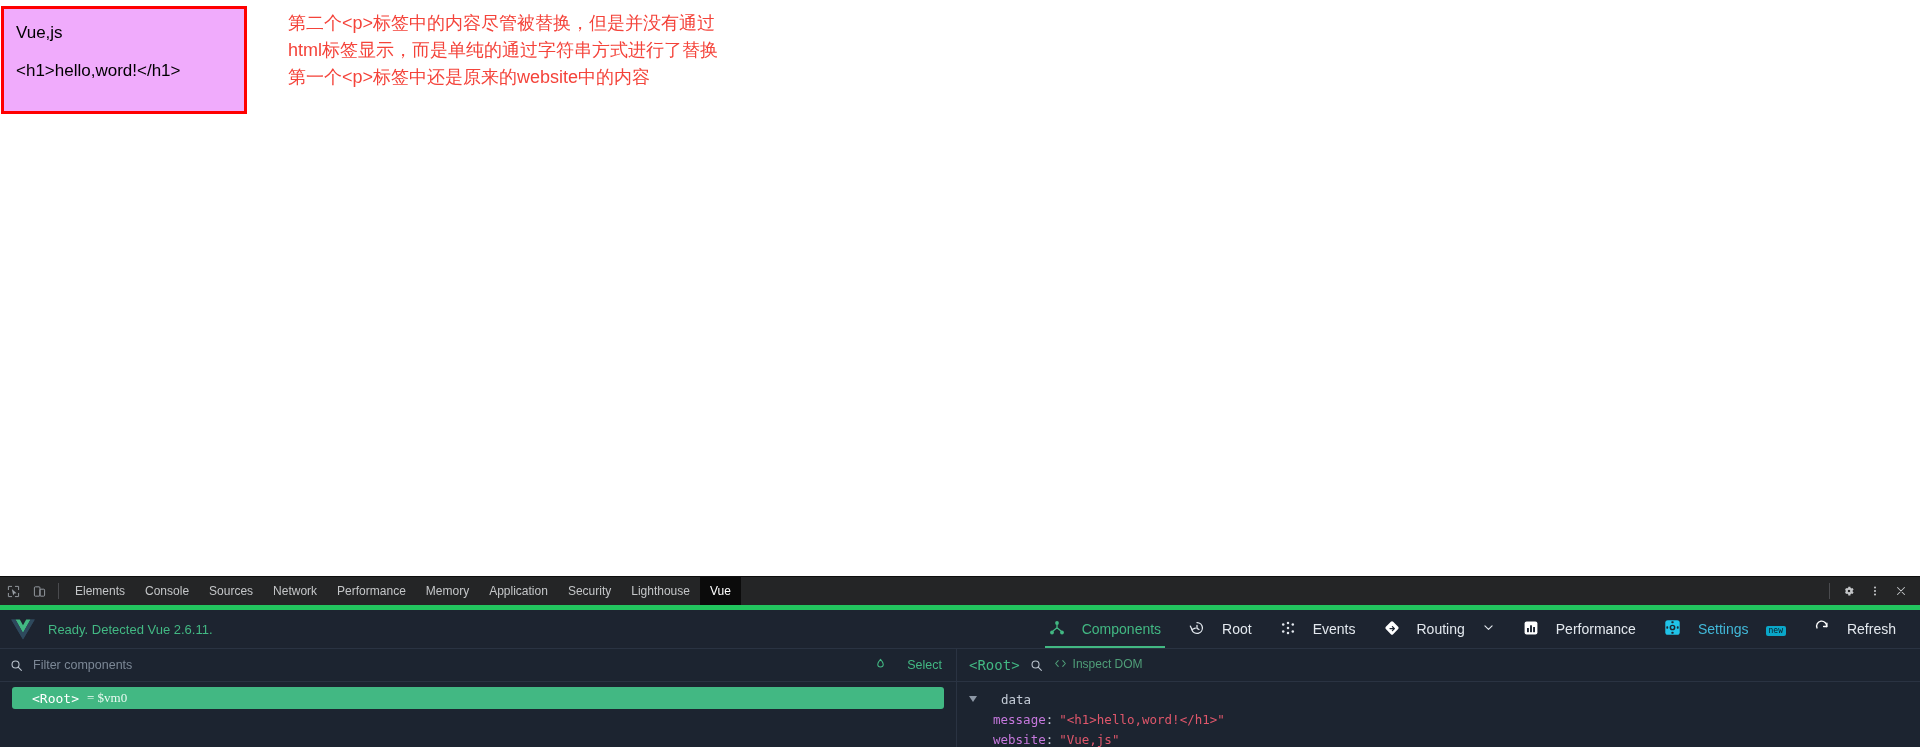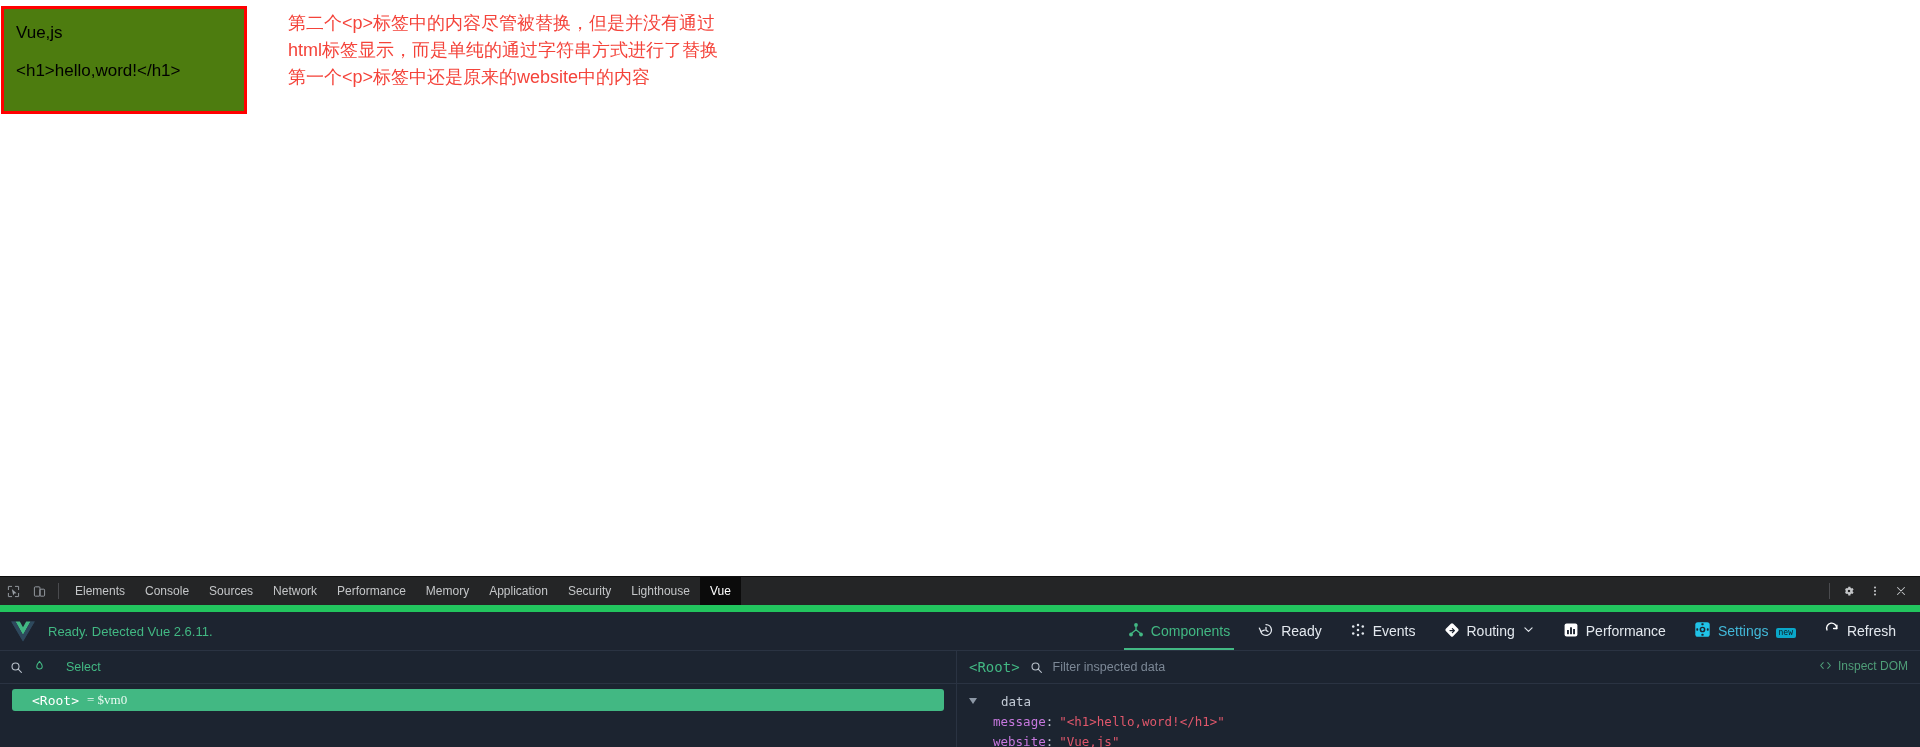--- a/index.html
+++ b/index.html
@@ -13,21 +13,21 @@
   
   #page-area{
     position:absolute;left:0;top:0;width:1920px;height:576px;
     background:#ffffff;
   }
 
   .code-box{
     position:absolute;left:1px;top:6px;width:246px;height:108px;
     border:3px solid #ff0000;
     box-sizing:border-box;
-    background:#4d7c0f;
+    background:#f0abfc;
   }
   .code-box .line{
     position:absolute;left:12px;
     color:#000000;font-size:17px;line-height:20px;
     white-space:nowrap;
   }
   .code-box .line1{top:14px;}
   .code-box .line2{top:52px;}
 
   .annotations{
@@ -47,21 +47,21 @@
     position:absolute;left:0;top:576px;width:1920px;height:171px;
     background:#242526;
     border-top:1px solid #0d0d0d;
   }
 
   
   .dt-tabbar{
     position:relative;height:28px;width:100%;
     background:#242526;
     display:flex;align-items:stretch;
-    border-bottom:7px solid #22c55e;
+    border-bottom:5px solid #22c55e;
   }
   .dt-icon-btn{
     display:flex;align-items:center;justify-content:center;
     width:26px;height:28px;
     color:#9aa0a6;
   }
   .dt-sep{
     width:1px;height:16px;background:#4a4b4e;align-self:center;margin:0 6px;
   }
   .dt-tab{
@@ -88,21 +88,21 @@
     margin-left:10px;margin-right:12px;display:flex;align-items:center;
   }
   .vue-ready{
     color:#42b883;font-size:13px;
   }
   .vue-nav{
     margin-left:auto;display:flex;align-items:stretch;height:38px;
     padding-right:10px;
   }
   .vue-nav-item{
-    display:flex;align-items:center;gap:7px;
+    display:flex;align-items:center;gap:17px;
     padding:0 14px;height:38px;
     color:#e3e8ee;font-size:14px;white-space:nowrap;
     position:relative;
     justify-content:space-between;
   }
   .vue-nav-item.active{color:#42b883;}
   .vue-nav-item.active:after{
     content:"";position:absolute;left:10px;right:10px;bottom:0;height:2px;
     background:#42b883;
   }
@@ -275,21 +275,21 @@
       </div>
 
       <div class="vue-nav-item">
         <span>
           <svg width="16" height="16" viewBox="0 0 16 16">
             <path d="M8 2.6a5.4 5.4 0 11-5.1 7.1" stroke="#e3e8ee" stroke-width="1.3" fill="none" stroke-linecap="round"></path>
             <path d="M1.4 6.2l1.6 3.3 3.3-1.4" stroke="#e3e8ee" stroke-width="1.3" fill="none" stroke-linecap="round" stroke-linejoin="round"></path>
             <path d="M8 5.3v3l2 1.2" stroke="#e3e8ee" stroke-width="1.3" fill="none" stroke-linecap="round"></path>
           </svg>
         </span>
-        <span>Ready</span>
+        <span>Root</span>
       </div>
 
       <div class="vue-nav-item">
         <span>
           <svg width="16" height="16" viewBox="0 0 16 16">
             <circle cx="3.2" cy="4.6" r="1.25" fill="#e3e8ee"></circle>
             <circle cx="8" cy="2.9" r="1.25" fill="#e3e8ee"></circle>
             <circle cx="12.8" cy="4.6" r="1.25" fill="#e3e8ee"></circle>
             <circle cx="3.2" cy="11.4" r="1.25" fill="#e3e8ee"></circle>
             <circle cx="8" cy="13.1" r="1.25" fill="#e3e8ee"></circle>
@@ -355,20 +355,21 @@
   <div class="vue-body">
 
     <div class="pane-left">
       <div class="filter-row">
         <span class="filter-icon">
           <svg width="13" height="13" viewBox="0 0 16 16">
             <circle cx="6.8" cy="6.8" r="4.3" stroke="#b9c2cc" stroke-width="1.35" fill="none"></circle>
             <path d="M10.1 10.1L14 14" stroke="#b9c2cc" stroke-width="1.35" stroke-linecap="round"></path>
           </svg>
         </span>
+        <input class="filter-input" type="text" placeholder="Filter components" style="">
         <div class="select-btn">
           <span>
             <svg width="13" height="14" viewBox="0 0 16 16">
               <path d="M8 2.2C5.8 4.6 4.6 6.4 4.6 8.4a3.4 3.4 0 006.8 0c0-2-1.2-3.8-3.4-6.2z" stroke="#42b883" stroke-width="1.25" fill="none" stroke-linejoin="round"></path>
             </svg>
           </span>
           <span>Select</span>
         </div>
       </div>
       <div class="tree">
@@ -381,21 +382,20 @@
 
     <div class="pane-right">
       <div class="filter-row">
         <span class="root-label">&lt;Root&gt;</span>
         <span class="filter-icon" style="margin-left:0">
           <svg width="13" height="13" viewBox="0 0 16 16">
             <circle cx="6.8" cy="6.8" r="4.3" stroke="#b9c2cc" stroke-width="1.35" fill="none"></circle>
             <path d="M10.1 10.1L14 14" stroke="#b9c2cc" stroke-width="1.35" stroke-linecap="round"></path>
           </svg>
         </span>
-        <input class="filter-input" type="text" placeholder="Filter inspected data" style="">
         <div class="inspect-dom-btn">
           <span>
             <svg width="15" height="13" viewBox="0 0 18 16">
               <path d="M6.2 4.4L3 8l3.2 3.6M11.8 4.4L15 8l-3.2 3.6" stroke="#4f9e78" stroke-width="1.3" fill="none" stroke-linecap="round" stroke-linejoin="round"></path>
             </svg>
           </span>
           <span>Inspect DOM</span>
         </div>
       </div>
 

